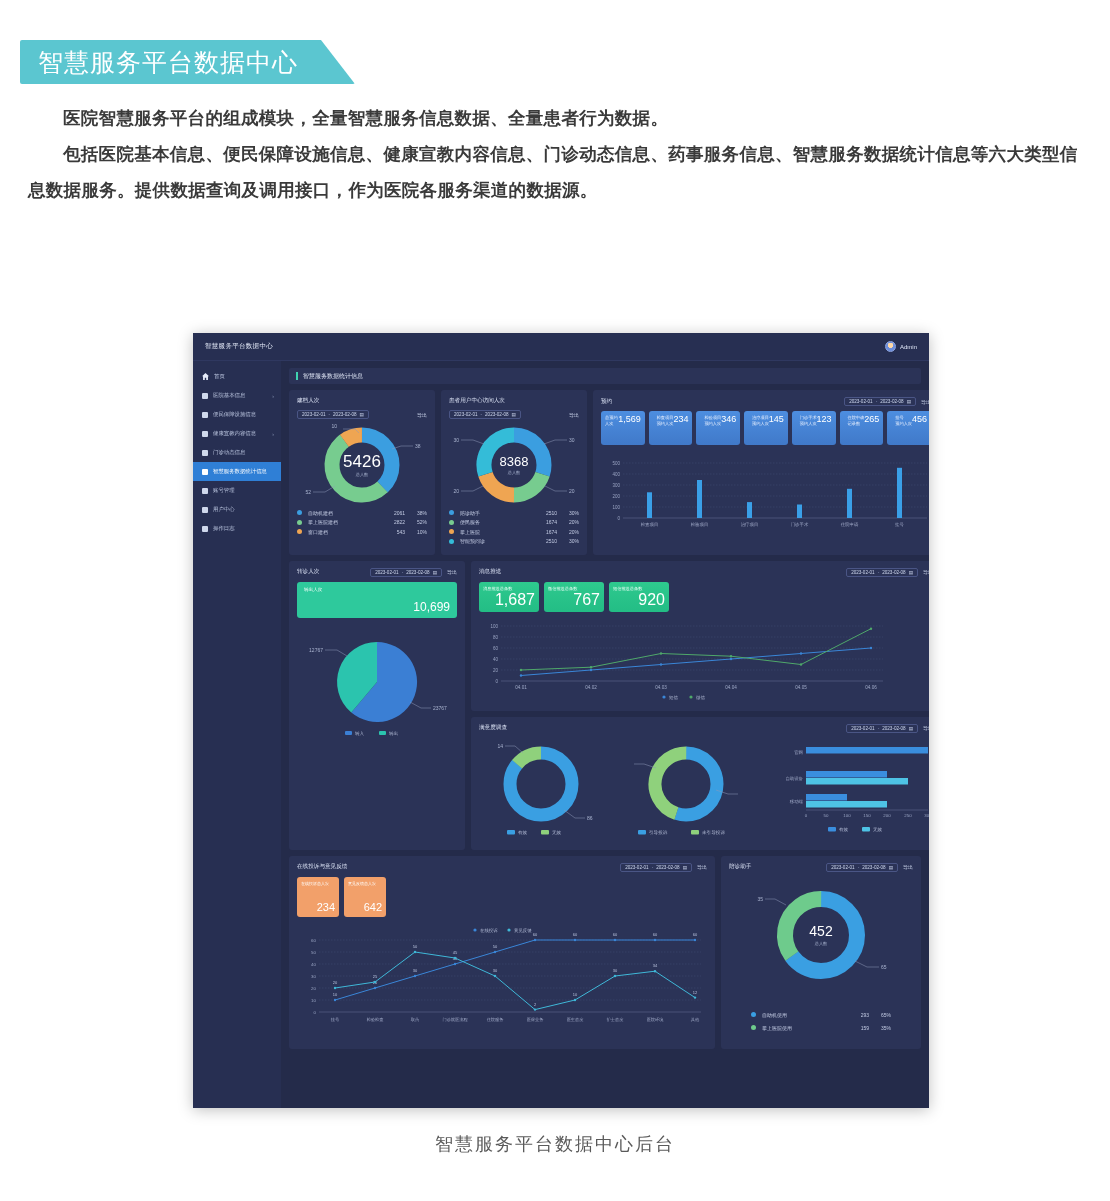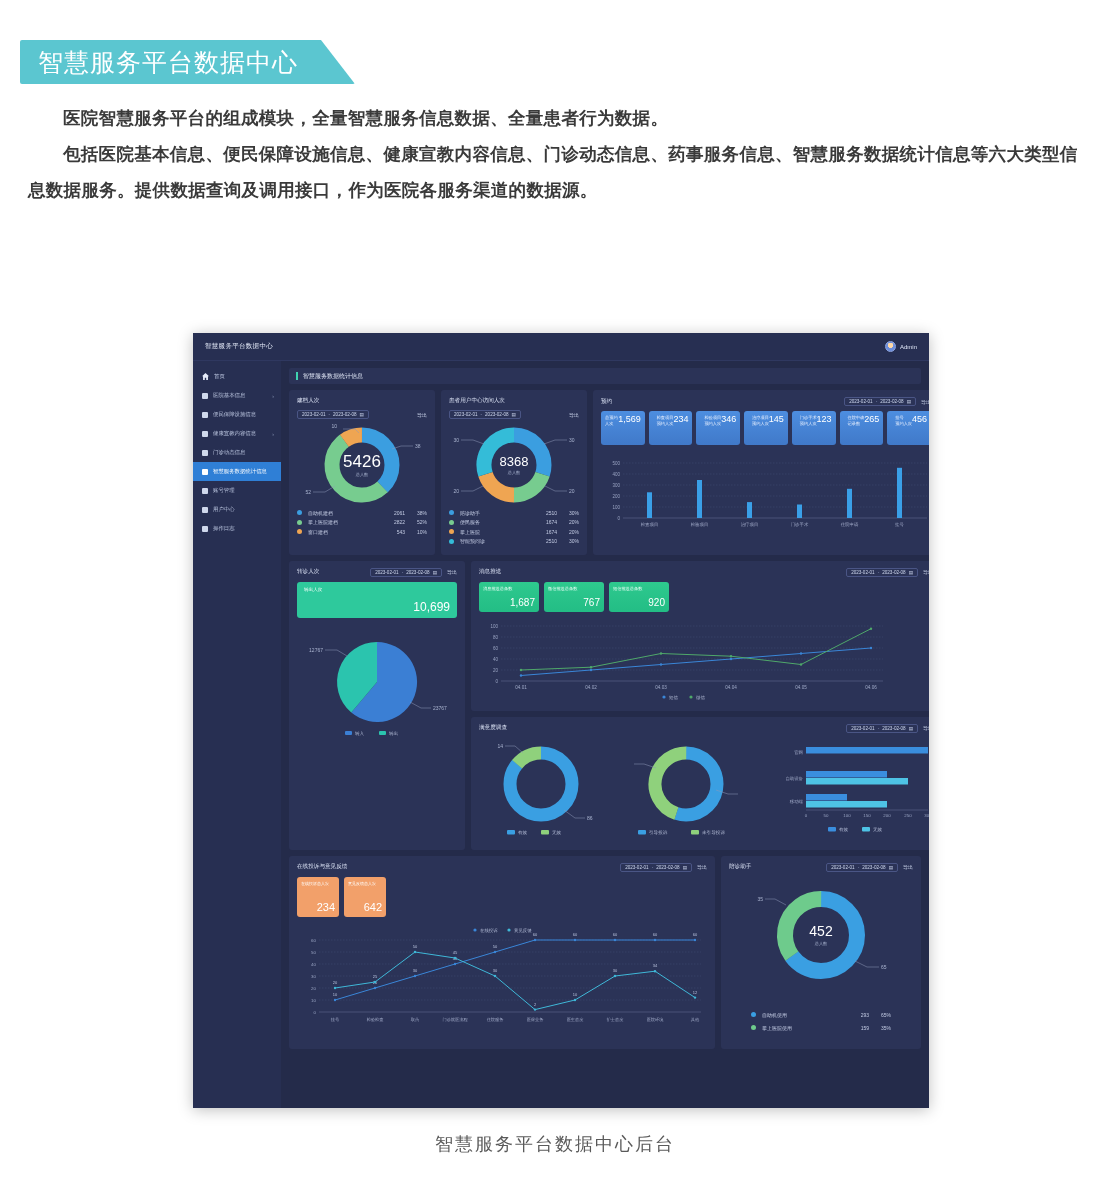--- a/index.html
+++ b/index.html
@@ -148,21 +148,21 @@
   .tile .tl{ font-size:4.2px;color:#eaf1ff;line-height:1.35;}
   .tile .tv{ font-size:9px;color:#ffffff;text-align:right;line-height:1;}
 
   .tile-green{
     background:linear-gradient(180deg,#2ec98e,#23bd85);
     min-height:30px; border-radius:3px; padding:4px;
     display:flex;flex-direction:column;justify-content:space-between;
     width:60px;
   }
   .tile-green .tl{font-size:4.2px;color:#eafff6;}
-  .tile-green .tv{font-size:10px;color:#fff;text-align:right;line-height:1;}
+  .tile-green .tv{font-size:16px;color:#fff;text-align:right;line-height:1;}
 
   .tile-orange{
     background:#f2a06a; min-height:40px; border-radius:3px; padding:4px;
     display:flex;flex-direction:column;justify-content:space-between;
     width:42px;
   }
   .tile-orange .tl{font-size:4px;color:#fff;}
   .tile-orange .tv{font-size:11px;color:#fff;text-align:right;line-height:1;}
 
   

